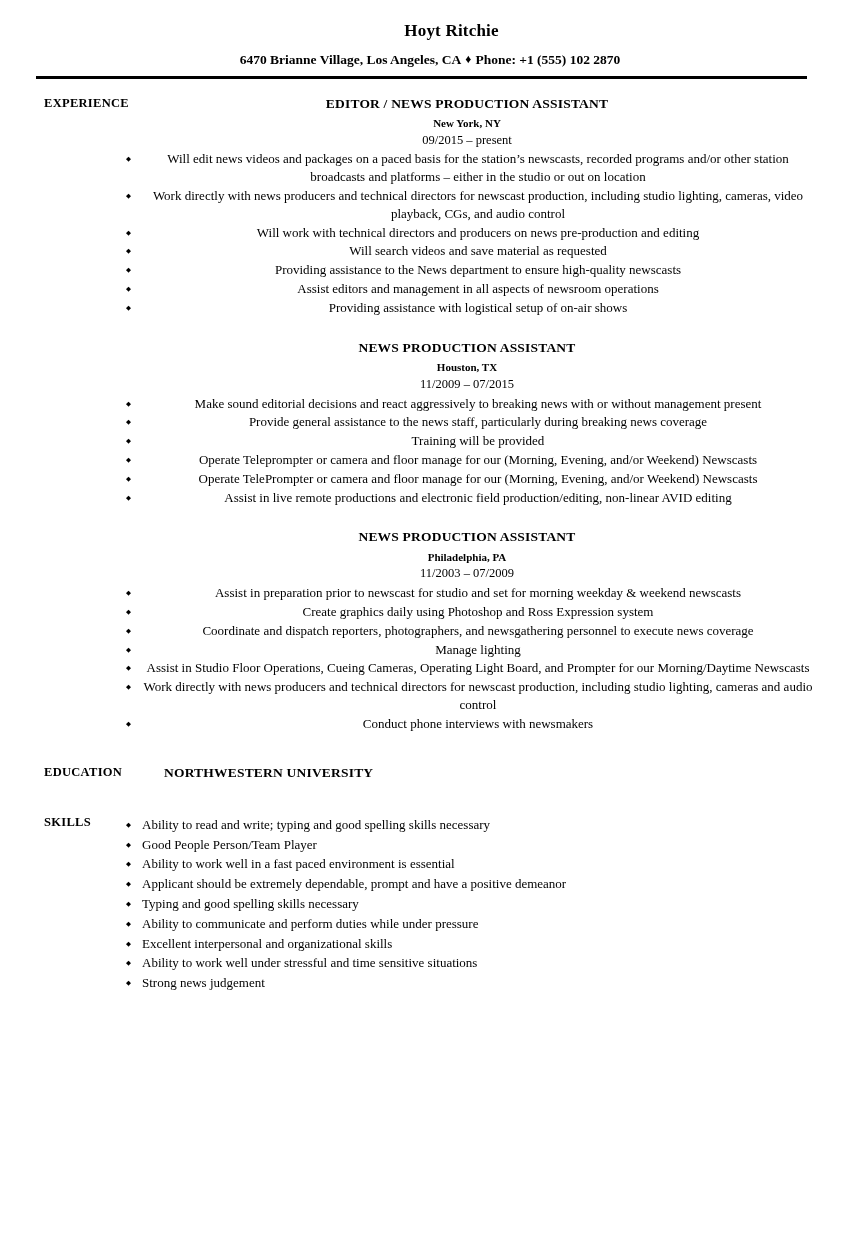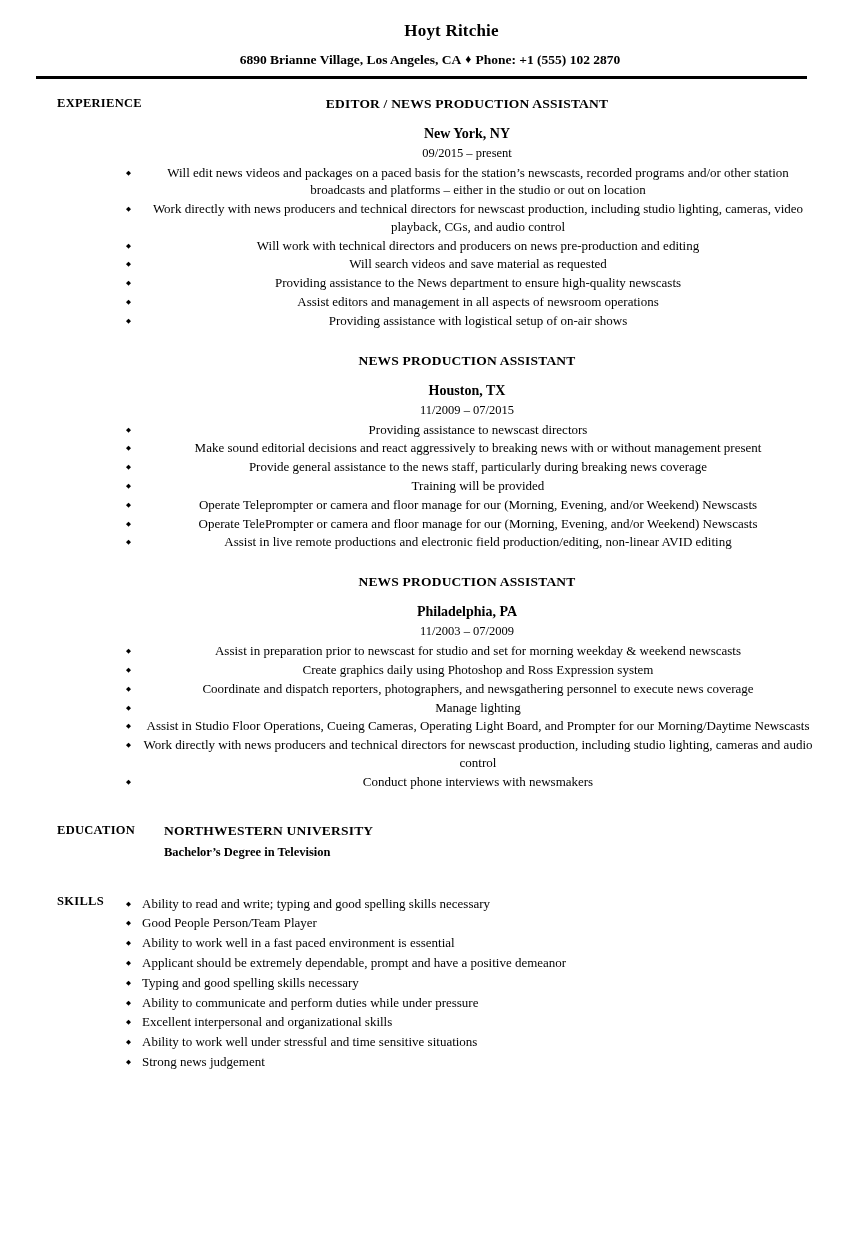--- a/index.html
+++ b/index.html
@@ -55,21 +55,21 @@
   }
 
   
   .section {
     display: flex;
     align-items: flex-start;
   }
   .section-label {
     width: 120px;
     flex: 0 0 120px;
-    padding-left: 57px;
+    padding-left: 44px;
     box-sizing: border-box;
     font-size: 12.5px;
     font-weight: bold;
     letter-spacing: 0.3px;
     line-height: 1.3;
     white-space: nowrap;
   }
   .section-body {
     flex: 1 1 auto;
     padding-right: 46px;
@@ -84,24 +84,24 @@
   .job { margin-bottom: 0; text-align: center; }
   .job + .job { margin-top: 22px; }
 
   .job-title {
     font-size: 13.5px;
     font-weight: bold;
     letter-spacing: 0.2px;
     line-height: 1.35;
   }
   .job-location {
-    font-size: 14px;
-    font-weight: bold;
-    line-height: 1.35;
-    margin-top: 12px;
+    font-size: 11px;
+    font-weight: bold;
+    line-height: 1.35;
+    margin-top: 3px;
   }
   .job-dates {
     font-size: 12.5px;
     line-height: 1.35;
     margin-top: 1px;
   }
 
   
   ul.bullets {
     list-style: none;
@@ -141,21 +141,21 @@
   }
 </style>
 </head>
 <body>
 
 <div class="page">
 
   <div class="header">
     <div class="full-name">Hoyt Ritchie</div>
     <div class="contact-line">
-      <span>6890 Brianne Village, Los Angeles, CA</span><span class="contact-sep">♦</span><span>Phone: +1 (555) 102 2870</span>
+      <span>6470 Brianne Village, Los Angeles, CA</span><span class="contact-sep">♦</span><span>Phone: +1 (555) 102 2870</span>
     </div>
     <div class="header-rule"></div>
   </div>
 
   <div class="section" id="experience-section">
     <div class="section-label">EXPERIENCE</div>
     <div class="section-body">
 
       <div class="job">
         <div class="job-title">EDITOR / NEWS PRODUCTION ASSISTANT</div>
@@ -170,21 +170,20 @@
           <li>Assist editors and management in all aspects of newsroom operations</li>
           <li>Providing assistance with logistical setup of on-air shows</li>
         </ul>
       </div>
 
       <div class="job">
         <div class="job-title">NEWS PRODUCTION ASSISTANT</div>
         <div class="job-location">Houston, TX</div>
         <div class="job-dates">11/2009 – 07/2015</div>
         <ul class="bullets">
-          <li>Providing assistance to newscast directors</li>
           <li>Make sound editorial decisions and react aggressively to breaking news with or without management present</li>
           <li>Provide general assistance to the news staff, particularly during breaking news coverage</li>
           <li>Training will be provided</li>
           <li>Operate Teleprompter or camera and floor manage for our (Morning, Evening, and/or Weekend) Newscasts</li>
           <li>Operate TelePrompter or camera and floor manage for our (Morning, Evening, and/or Weekend) Newscasts</li>
           <li>Assist in live remote productions and electronic field production/editing, non-linear AVID editing</li>
         </ul>
       </div>
 
       <div class="job">
@@ -202,21 +201,20 @@
         </ul>
       </div>
 
     </div>
   </div>
 
   <div class="section" id="education-section">
     <div class="section-label">EDUCATION</div>
     <div class="section-body">
       <div class="edu-school">NORTHWESTERN UNIVERSITY</div>
-      <div class="edu-degree">Bachelor’s Degree in Television</div>
     </div>
   </div>
 
   <div class="section" id="skills-section">
     <div class="section-label">SKILLS</div>
     <div class="section-body">
       <ul class="bullets">
         <li>Ability to read and write; typing and good spelling skills necessary</li>
         <li>Good People Person/Team Player</li>
         <li>Ability to work well in a fast paced environment is essential</li>

